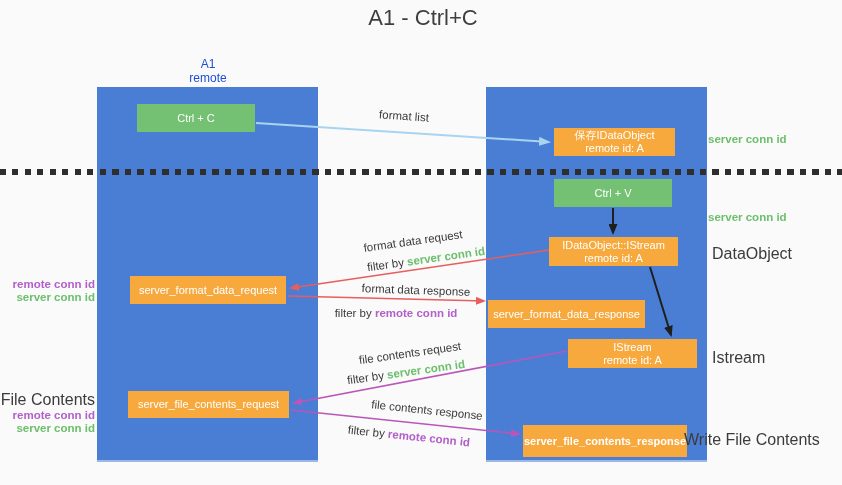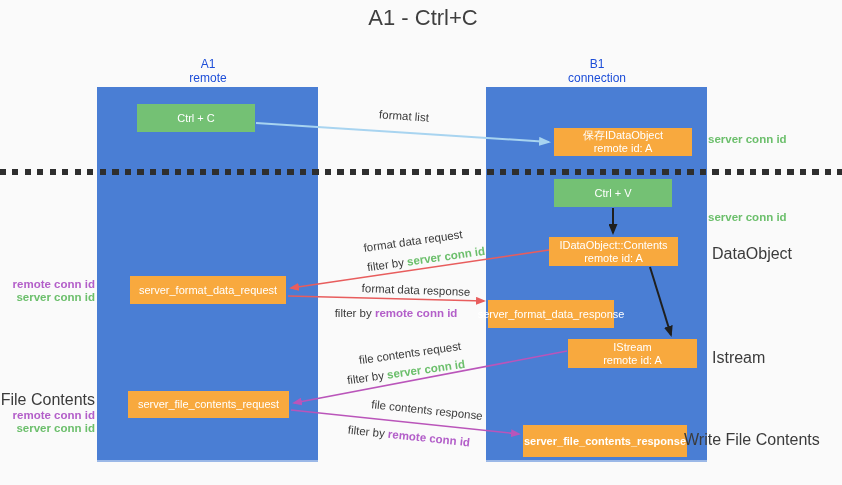--- a/index.html
+++ b/index.html
@@ -58,53 +58,49 @@
 <div class="stage">
 
   <div class="title">
     <div>A1 - Ctrl+C</div>
   </div>
 
   <div class="col-header" style="left:148px; top:57px;">
     <div>A1</div>
     <div>remote</div>
   </div>
-  <div class="col-header" style="left:537px; top:57px;">
-    <div>B1</div>
-    <div>connection</div>
-  </div>
 
   <div class="column" style="left:97px;"></div>
   <div class="column" style="left:486px;"></div>
 
   <div class="dotted-line"></div>
 
   <div class="node green" style="left:137px; top:104px; width:118px; height:28px;">
     <span>Ctrl + C</span>
   </div>
 
-  <div class="node orange" style="left:554px; top:128px; width:138px; height:28px;">
+  <div class="node orange" style="left:554px; top:128px; width:121px; height:28px;">
     <span>保存IDataObject</span>
     <span>remote id: A</span>
   </div>
 
   <div class="node green" style="left:554px; top:179px; width:118px; height:28px;">
     <span>Ctrl + V</span>
   </div>
 
   <div class="node orange" style="left:549px; top:237px; width:129px; height:29px;">
-    <span>IDataObject::Contents</span>
+    <span>IDataObject::IStream</span>
     <span>remote id: A</span>
   </div>
 
   <div class="node orange" style="left:130px; top:276px; width:156px; height:28px;">
     <span>server_format_data_request</span>
   </div>
 
-  <div class="node orange" style="left:488px; top:300px; width:126px; height:28px;">
+  <div class="node orange" style="left:488px; top:300px; width:157px; height:28px;">
     <span>server_format_data_response</span>
   </div>
 
   <div class="node orange" style="left:568px; top:339px; width:129px; height:29px;">
     <span>IStream</span>
     <span>remote id: A</span>
   </div>
 
   <div class="node orange" style="left:128px; top:391px; width:161px; height:27px;">
     <span>server_file_contents_request</span>

